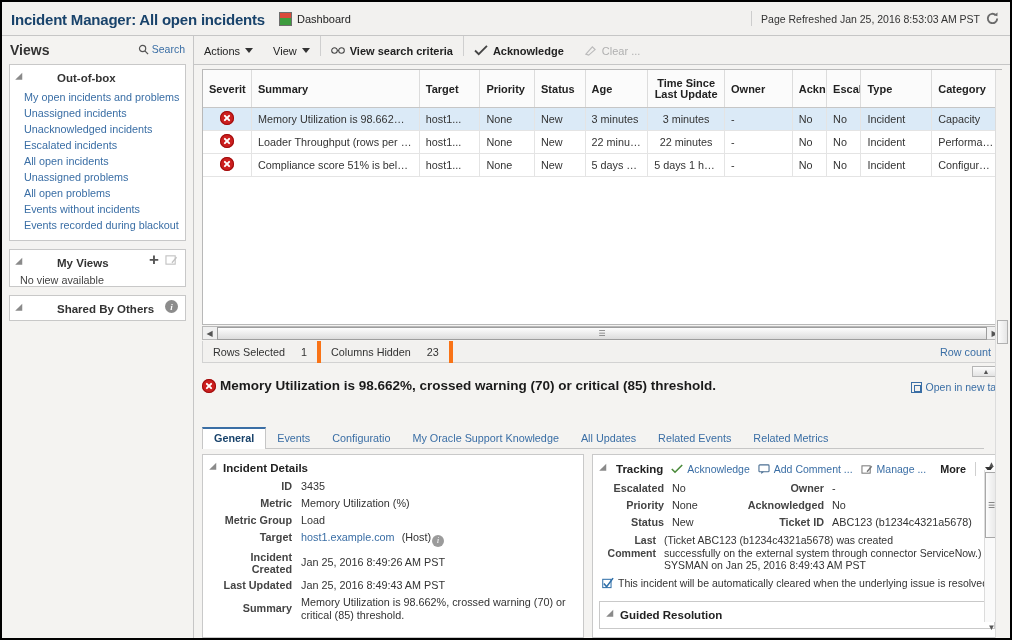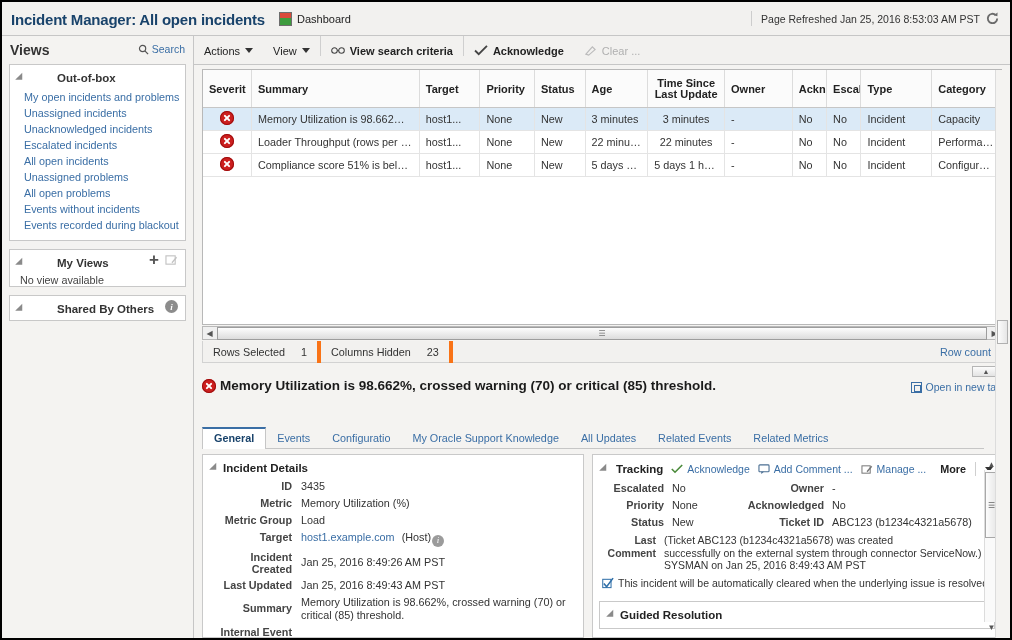--- a/index.html
+++ b/index.html
@@ -573,24 +573,20 @@
           <span class="v" style="padding-top:5px;">Jan 25, 2016 8:49:26 AM PST</span>
         </div>
         <div class="kv">
           <span class="k">Last Updated</span>
           <span class="v">Jan 25, 2016 8:49:43 AM PST</span>
         </div>
         <div class="kv">
           <span class="k" style="padding-top:6px;">Summary</span>
           <span class="v">Memory Utilization is 98.662%, crossed warning (70) or critical (85) threshold.</span>
         </div>
-        <div class="kv">
-          <span class="k">Internal Event</span>
-          <span class="v"></span>
-        </div>
       </div>
 
       <div class="dpanel dp-right">
         <div class="trk-hd">
           <span class="tri"></span>
           <span class="dp-title">Tracking</span>
           <span class="trk-act">
             <svg width="12" height="10" viewBox="0 0 15 12">
               <path d="M1 6 L5 10 L14 1" fill="none" stroke="#4a8a3a" stroke-width="2"></path>
             </svg>

